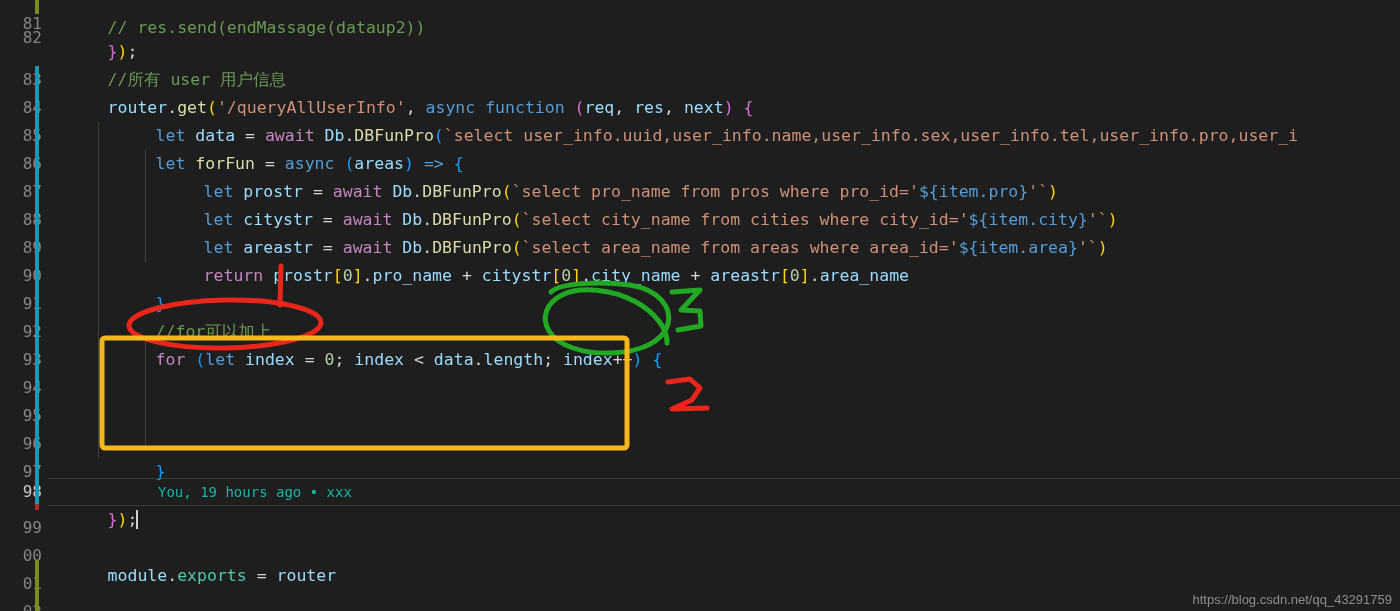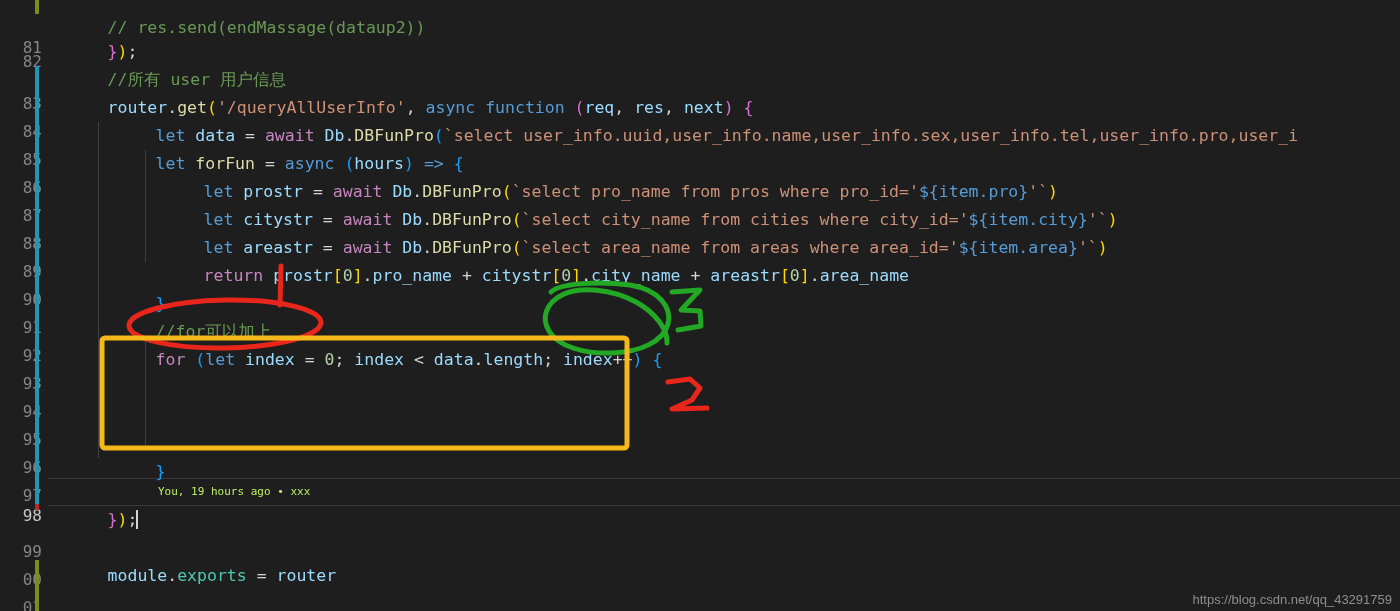--- a/index.html
+++ b/index.html
@@ -13,21 +13,20 @@
   #editor{
     position:absolute;inset:0;
     background:#1e1e1e;
     overflow:hidden;
   }
   
   .gutter{
     position:absolute;left:0;top:0;width:48px;height:520px;
     background:#1e1e1e;
     z-index:3;
-    margin-top:24px;
   }
   .ln{
     position:absolute;right:6px;
     font-size:16px;line-height:28px;height:28px;
     color:#858585;
     text-align:right;
     letter-spacing:0;
     white-space:nowrap;
   }
   .ln.cur{color:#c6c6c6;}
@@ -71,21 +70,21 @@
   .p1      {color:#ffd700;}  
   .p2      {color:#da70d6;}  
   .p3      {color:#179fff;}  
   .plain   {color:#d4d4d4;}
   .ctrlkw  {color:#569cd6;}  
   .cls     {color:#4ec9b0;}
   .tmpl    {color:#569cd6;}
   
   .blame{
     position:absolute;height:28px;line-height:28px;
-    font-size:11px;color:#bef264;white-space:pre;
+    font-size:14px;color:#14b8a6;white-space:pre;
     font-family:"DejaVu Sans Mono","Liberation Mono",monospace;
     z-index:2;
   }
   
   .anno{position:absolute;z-index:20;pointer-events:none;}
   .wm{
     position:absolute;right:8px;bottom:4px;
     font-family:"Liberation Sans",sans-serif;
     font-size:13px;color:#8e8e8e;z-index:30;
     white-space:nowrap;
@@ -154,21 +153,21 @@
 
     <div class="line" style="top:66px;">
       <span class="ident">router</span><span class="plain">.</span><span class="fn">get</span><span class="p1">(</span><span class="str">'/queryAllUserInfo'</span><span class="plain">, </span><span class="ctrlkw">async</span><span class="plain"> </span><span class="ctrlkw">function</span><span class="plain"> </span><span class="p2">(</span><span class="ident">req</span><span class="plain">, </span><span class="ident">res</span><span class="plain">, </span><span class="ident">next</span><span class="p2">)</span><span class="plain"> </span><span class="p2">{</span>
     </div>
 
     <div class="line" style="top:94px;padding-left:48px;">
       <span class="decl">let</span><span class="plain"> </span><span class="ident">data</span><span class="plain"> = </span><span class="kw">await</span><span class="plain"> </span><span class="ident">Db</span><span class="plain">.</span><span class="fn">DBFunPro</span><span class="p3">(</span><span class="str">`select user_info.uuid,user_info.name,user_info.sex,user_info.tel,user_info.pro,user_i</span>
     </div>
 
     <div class="line" style="top:122px;padding-left:48px;">
-      <span class="decl">let</span><span class="plain"> </span><span class="fn">forFun</span><span class="plain"> = </span><span class="ctrlkw">async</span><span class="plain"> </span><span class="p3">(</span><span class="ident">hours</span><span class="p3">)</span><span class="plain"> </span><span class="ctrlkw">=&gt;</span><span class="plain"> </span><span class="p3">{</span>
+      <span class="decl">let</span><span class="plain"> </span><span class="fn">forFun</span><span class="plain"> = </span><span class="ctrlkw">async</span><span class="plain"> </span><span class="p3">(</span><span class="ident">areas</span><span class="p3">)</span><span class="plain"> </span><span class="ctrlkw">=&gt;</span><span class="plain"> </span><span class="p3">{</span>
     </div>
 
     <div class="line" style="top:150px;padding-left:96px;">
       <span class="decl">let</span><span class="plain"> </span><span class="ident">prostr</span><span class="plain"> = </span><span class="kw">await</span><span class="plain"> </span><span class="ident">Db</span><span class="plain">.</span><span class="fn">DBFunPro</span><span class="p1">(</span><span class="str">`select pro_name from pros where pro_id='</span><span class="tmpl">${item.pro}</span><span class="str">'`</span><span class="p1">)</span>
     </div>
 
     <div class="line" style="top:178px;padding-left:96px;">
       <span class="decl">let</span><span class="plain"> </span><span class="ident">citystr</span><span class="plain"> = </span><span class="kw">await</span><span class="plain"> </span><span class="ident">Db</span><span class="plain">.</span><span class="fn">DBFunPro</span><span class="p1">(</span><span class="str">`select city_name from cities where city_id='</span><span class="tmpl">${item.city}</span><span class="str">'`</span><span class="p1">)</span>
     </div>
 

